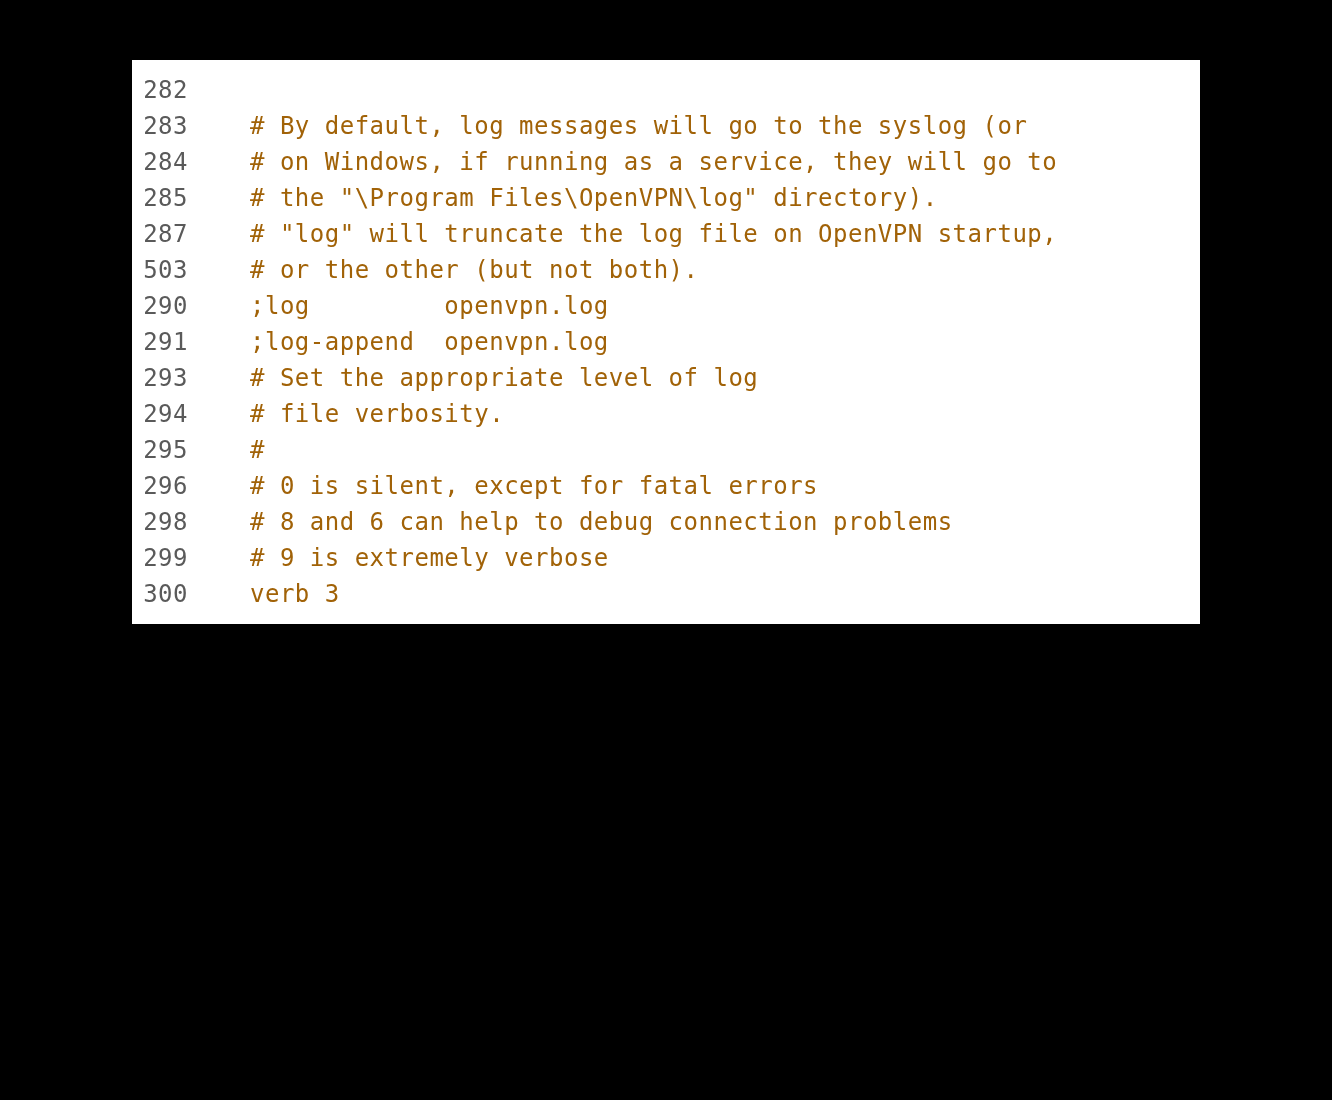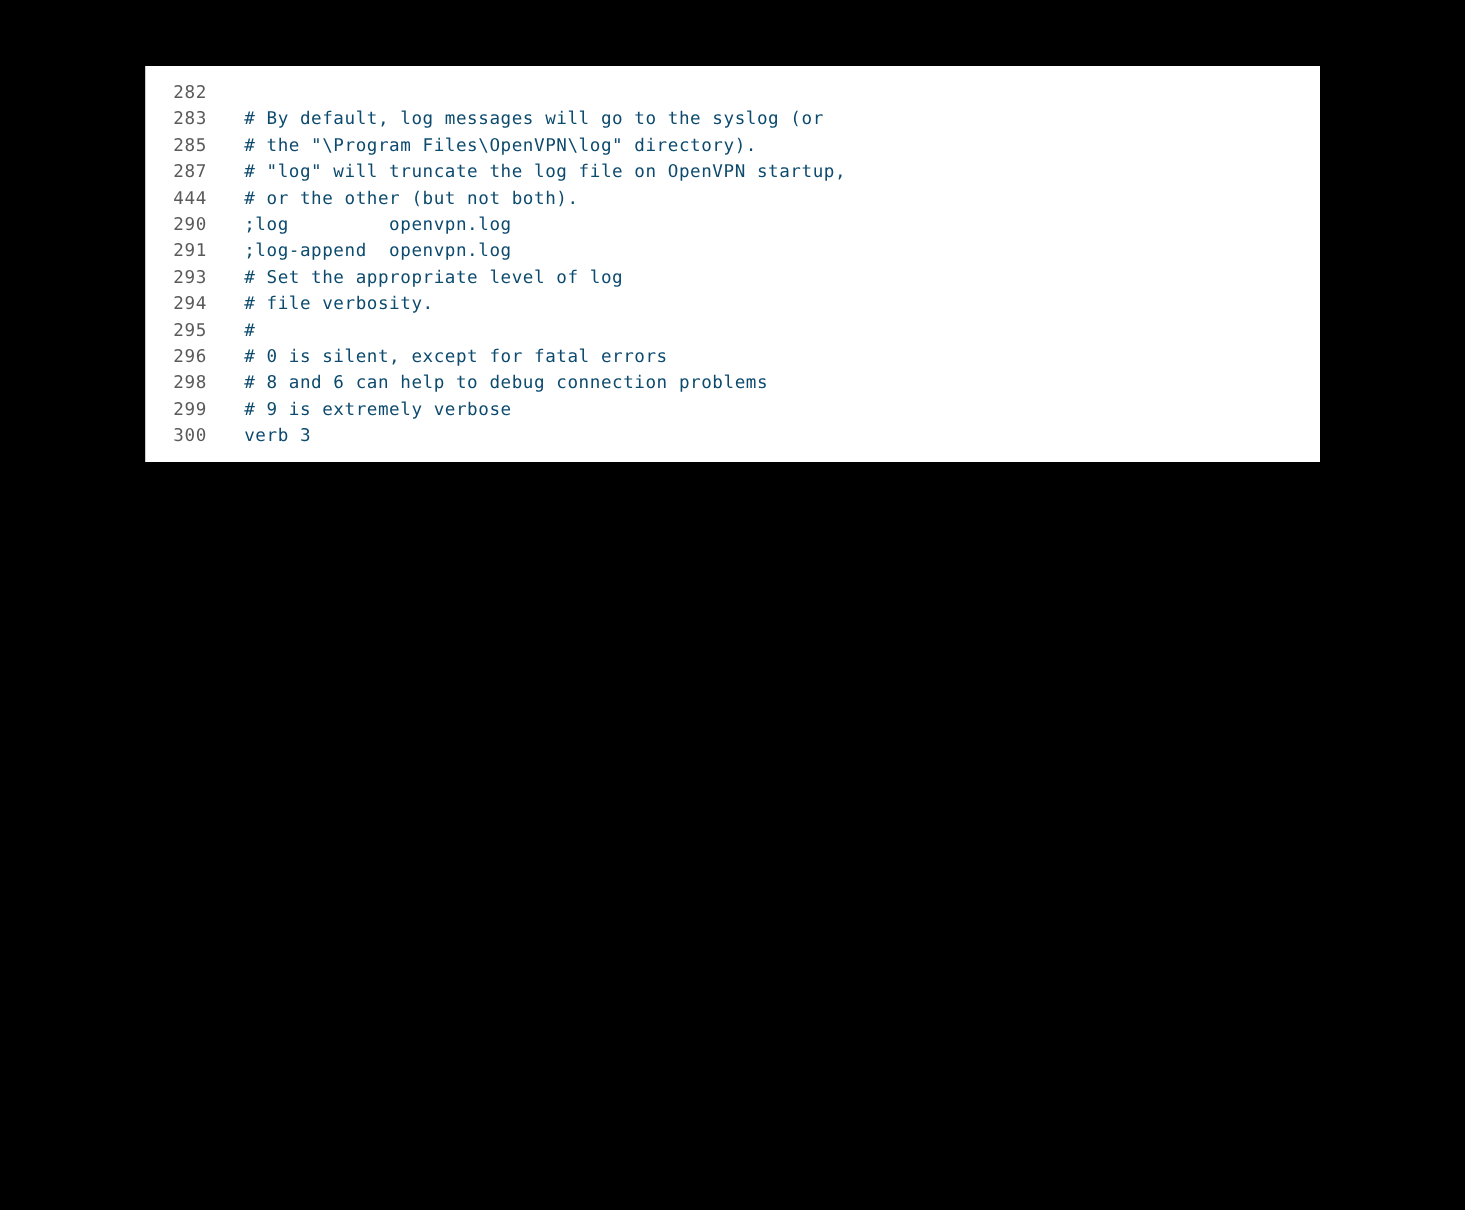--- a/index.html
+++ b/index.html
@@ -18,60 +18,65 @@
     }
     .editor-container {
       background: #ffffff;
       width: 1068px;
       padding: 12px 0;
     }
     .code-line {
       display: flex;
       align-items: baseline;
       line-height: 1.5;
-      font-size: 16px;
+      font-size: 24px;
       white-space: pre;
       letter-spacing: 0.5px;
       justify-content: center;
     }
     .line-number {
       color: #5a5a5a;
       text-align: right;
       width: 90px;
       padding-right: 34px;
       user-select: none;
       flex-shrink: 0;
     }
     .line-content {
-      color: #0c4a6e;
+      color: #a16207;
       flex: 1;
+      margin-left: 28px;
     }
   </style>
 </head>
 <body>
 
 <div class="editor-container">
   <div class="code-line">
     <span class="line-number">282</span>
     <span class="line-content"></span>
   </div>
   <div class="code-line">
     <span class="line-number">283</span>
     <span class="line-content"># By default, log messages will go to the syslog (or</span>
   </div>
   <div class="code-line">
+    <span class="line-number">284</span>
+    <span class="line-content"># on Windows, if running as a service, they will go to</span>
+  </div>
+  <div class="code-line">
     <span class="line-number">285</span>
     <span class="line-content"># the "\Program Files\OpenVPN\log" directory).</span>
   </div>
   <div class="code-line">
     <span class="line-number">287</span>
     <span class="line-content"># "log" will truncate the log file on OpenVPN startup,</span>
   </div>
   <div class="code-line">
-    <span class="line-number">444</span>
+    <span class="line-number">503</span>
     <span class="line-content"># or the other (but not both).</span>
   </div>
   <div class="code-line">
     <span class="line-number">290</span>
     <span class="line-content">;log         openvpn.log</span>
   </div>
   <div class="code-line">
     <span class="line-number">291</span>
     <span class="line-content">;log-append  openvpn.log</span>
   </div>

